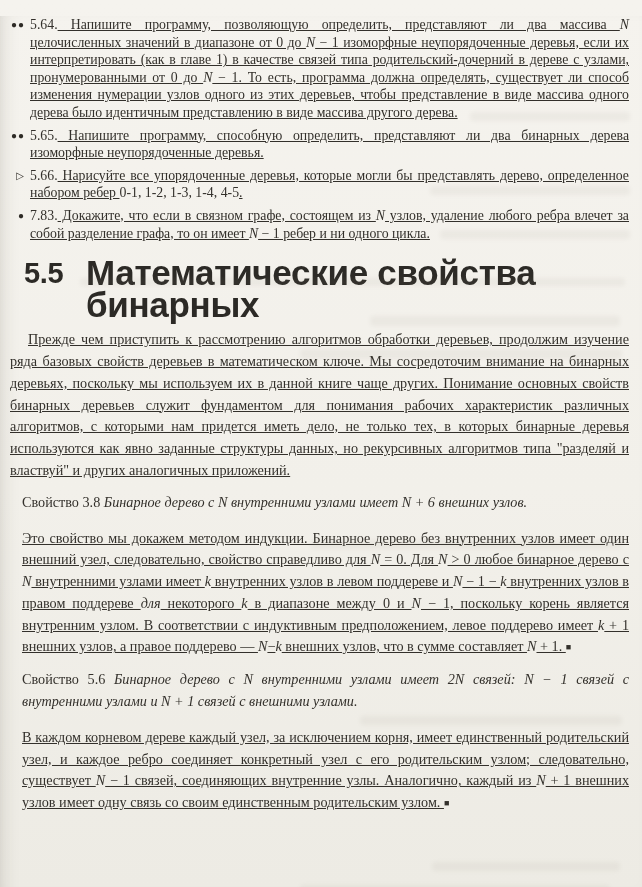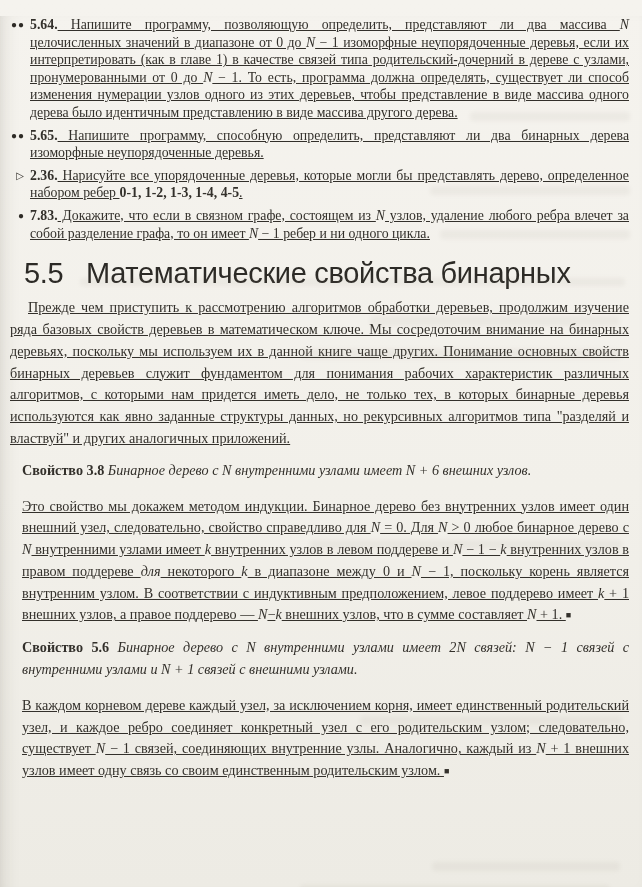--- a/index.html
+++ b/index.html
@@ -28,35 +28,35 @@
   .s10{top:869px;left:300px;width:310px;}
 
   .exercises{margin:16px 13px 0 5px;font-size:13.8px;line-height:17.6px;}
   .exercise{display:flex;}
   .exercise + .exercise{margin-top:5px;}
   .marker{flex:0 0 25px;width:25px;text-align:right;padding-right:5px;box-sizing:border-box;
           font-size:10px;letter-spacing:1px;color:#2e2b26;}
   .ex-text{flex:1;margin:0;text-align:justify;hyphens:manual;}
 
   .heading{margin:15px 0 0 24px;display:flex;align-items:flex-start;
-           font-family:"Liberation Sans","DejaVu Sans",sans-serif;font-weight:normal;color:#2c2a26;}
+           font-family:"Liberation Sans","DejaVu Sans",sans-serif;font-weight:bold;color:#2c2a26;}
   .h-num{flex:0 0 62px;font-size:29px;line-height:32px;letter-spacing:-.3px;}
   .h-title{flex:1;}
-  .h-line{display:block;font-size:29px;line-height:32px;letter-spacing:-.3px;}
+  .h-line{display:block;font-size:35px;line-height:32px;letter-spacing:-.3px;}
 
   .para{margin:8px 13px 0 10px;font-size:14.2px;line-height:21.8px;text-align:justify;hyphens:manual;}
   .para.indent{text-indent:18px;}
   .prop-block{margin:0 13px 0 22px;}
   .prop-block .para{margin-left:0;margin-right:0;}
   .para.prop{margin-top:10px;}
   .para.proof{margin-top:14px;}
   .para.closing{margin-top:13px;}
 
   .run-n{font-style:normal;text-decoration:underline;}
-  .run-b{font-weight:bold;}
+  .run-b{font-weight:normal;}
   .run-i{font-style:italic;}
   .run-sq{font-size:9px;vertical-align:1px;letter-spacing:0;}
 </style>
 </head>
 <body>
 
 <div class="page">
 
   <div>
     <div class="smudge s1"></div>
@@ -75,21 +75,21 @@
     <div class="exercise">
       <span class="marker">●●</span>
       <p class="ex-text"><span class="run-b">5.64.</span><span class="run-n"> Напишите программу, позволяющую определить, представляют ли два масси­ва </span><span class="run-i">N</span><span class="run-n"> целочисленных значений в диапазоне от 0 до </span><span class="run-i">N</span><span class="run-n"> − 1 изоморфные неупорядо­ченные деревья, если их интерпретировать (как в главе 1) в качестве связей типа родительский-дочерний в дереве с узлами, пронумерованными от 0 до </span><span class="run-i">N</span><span class="run-n"> − 1. То есть, программа должна определять, существует ли способ изменения нумерации узлов одного из этих деревьев, чтобы представление в виде массива одного дерева было идентичным представлению в виде массива другого дерева.</span></p>
     </div>
     <div class="exercise">
       <span class="marker">●●</span>
       <p class="ex-text"><span class="run-b">5.65.</span><span class="run-n"> Напишите программу, способную определить, представляют ли два бинарных дерева изоморфные неупорядоченные деревья.</span></p>
     </div>
     <div class="exercise">
       <span class="marker">▷</span>
-      <p class="ex-text"><span class="run-b">2.36.</span><span class="run-n"> Нарисуйте все упорядоченные деревья, которые могли бы представлять дере­во, определенное набором ребер </span><span class="run-b">0-1, 1-2, 1-3, 1-4, 4-5</span><span class="run-n">.</span></p>
+      <p class="ex-text"><span class="run-b">5.66.</span><span class="run-n"> Нарисуйте все упорядоченные деревья, которые могли бы представлять дере­во, определенное набором ребер </span><span class="run-b">0-1, 1-2, 1-3, 1-4, 4-5</span><span class="run-n">.</span></p>
     </div>
     <div class="exercise">
       <span class="marker">●</span>
       <p class="ex-text"><span class="run-b">7.83.</span><span class="run-n"> Докажите, что если в связном графе, состоящем из </span><span class="run-i">N</span><span class="run-n"> узлов, удаление любого ребра влечет за собой разделение графа, то он имеет </span><span class="run-i">N</span><span class="run-n"> − 1 ребер и ни одного цикла.</span></p>
     </div>
   </section>
 
   <header class="heading">
     <span class="h-num">5.5</span>
     <span class="h-title">

